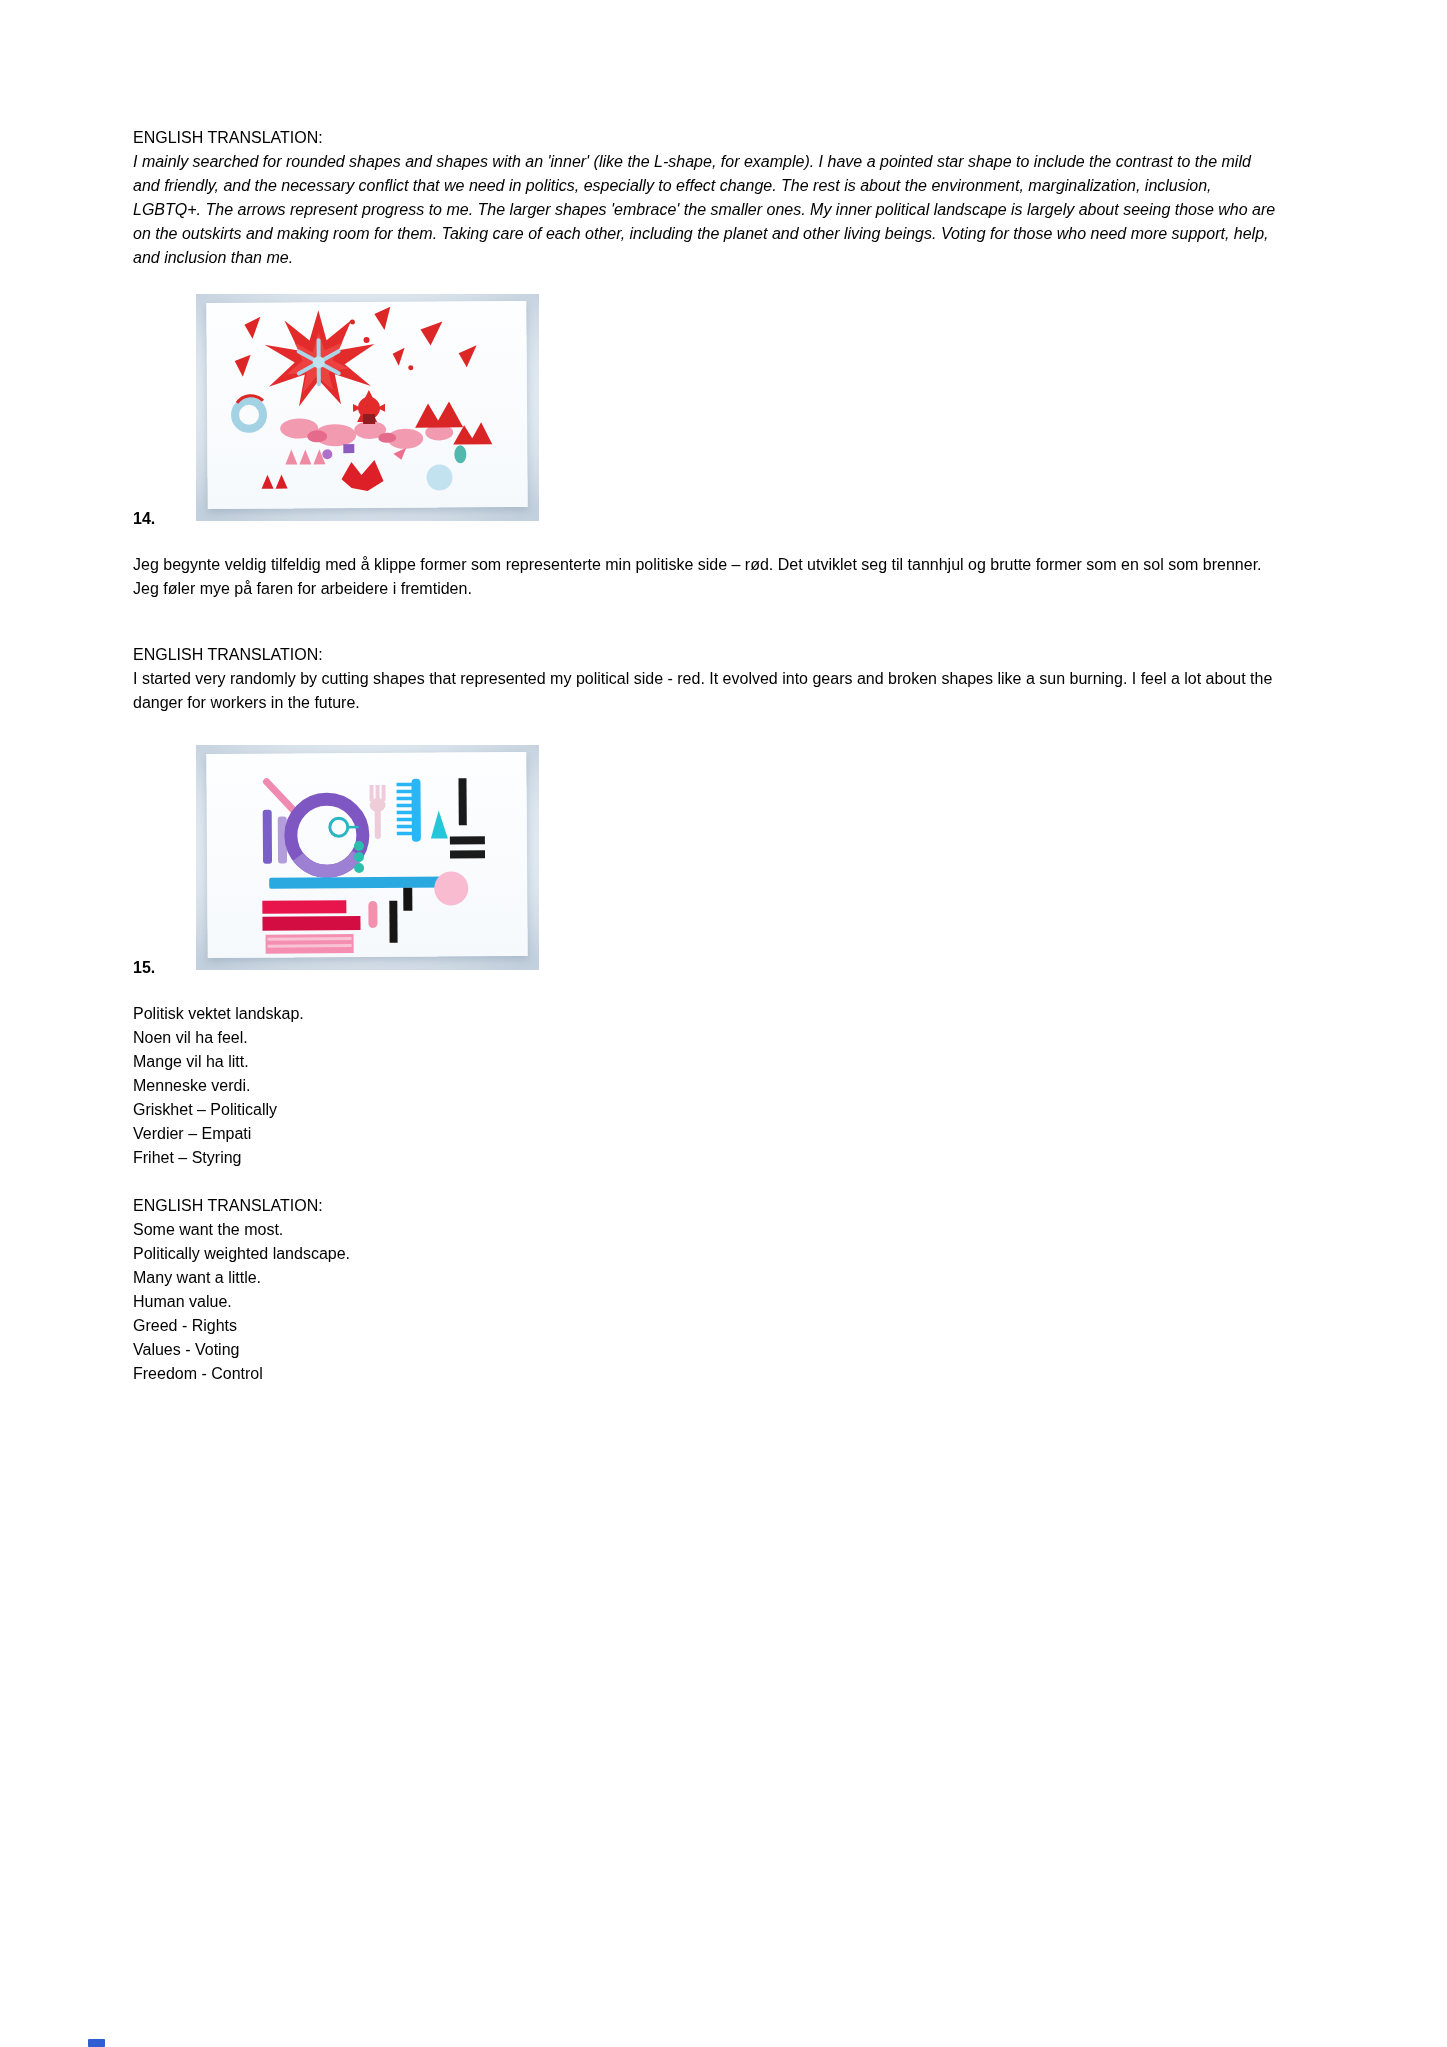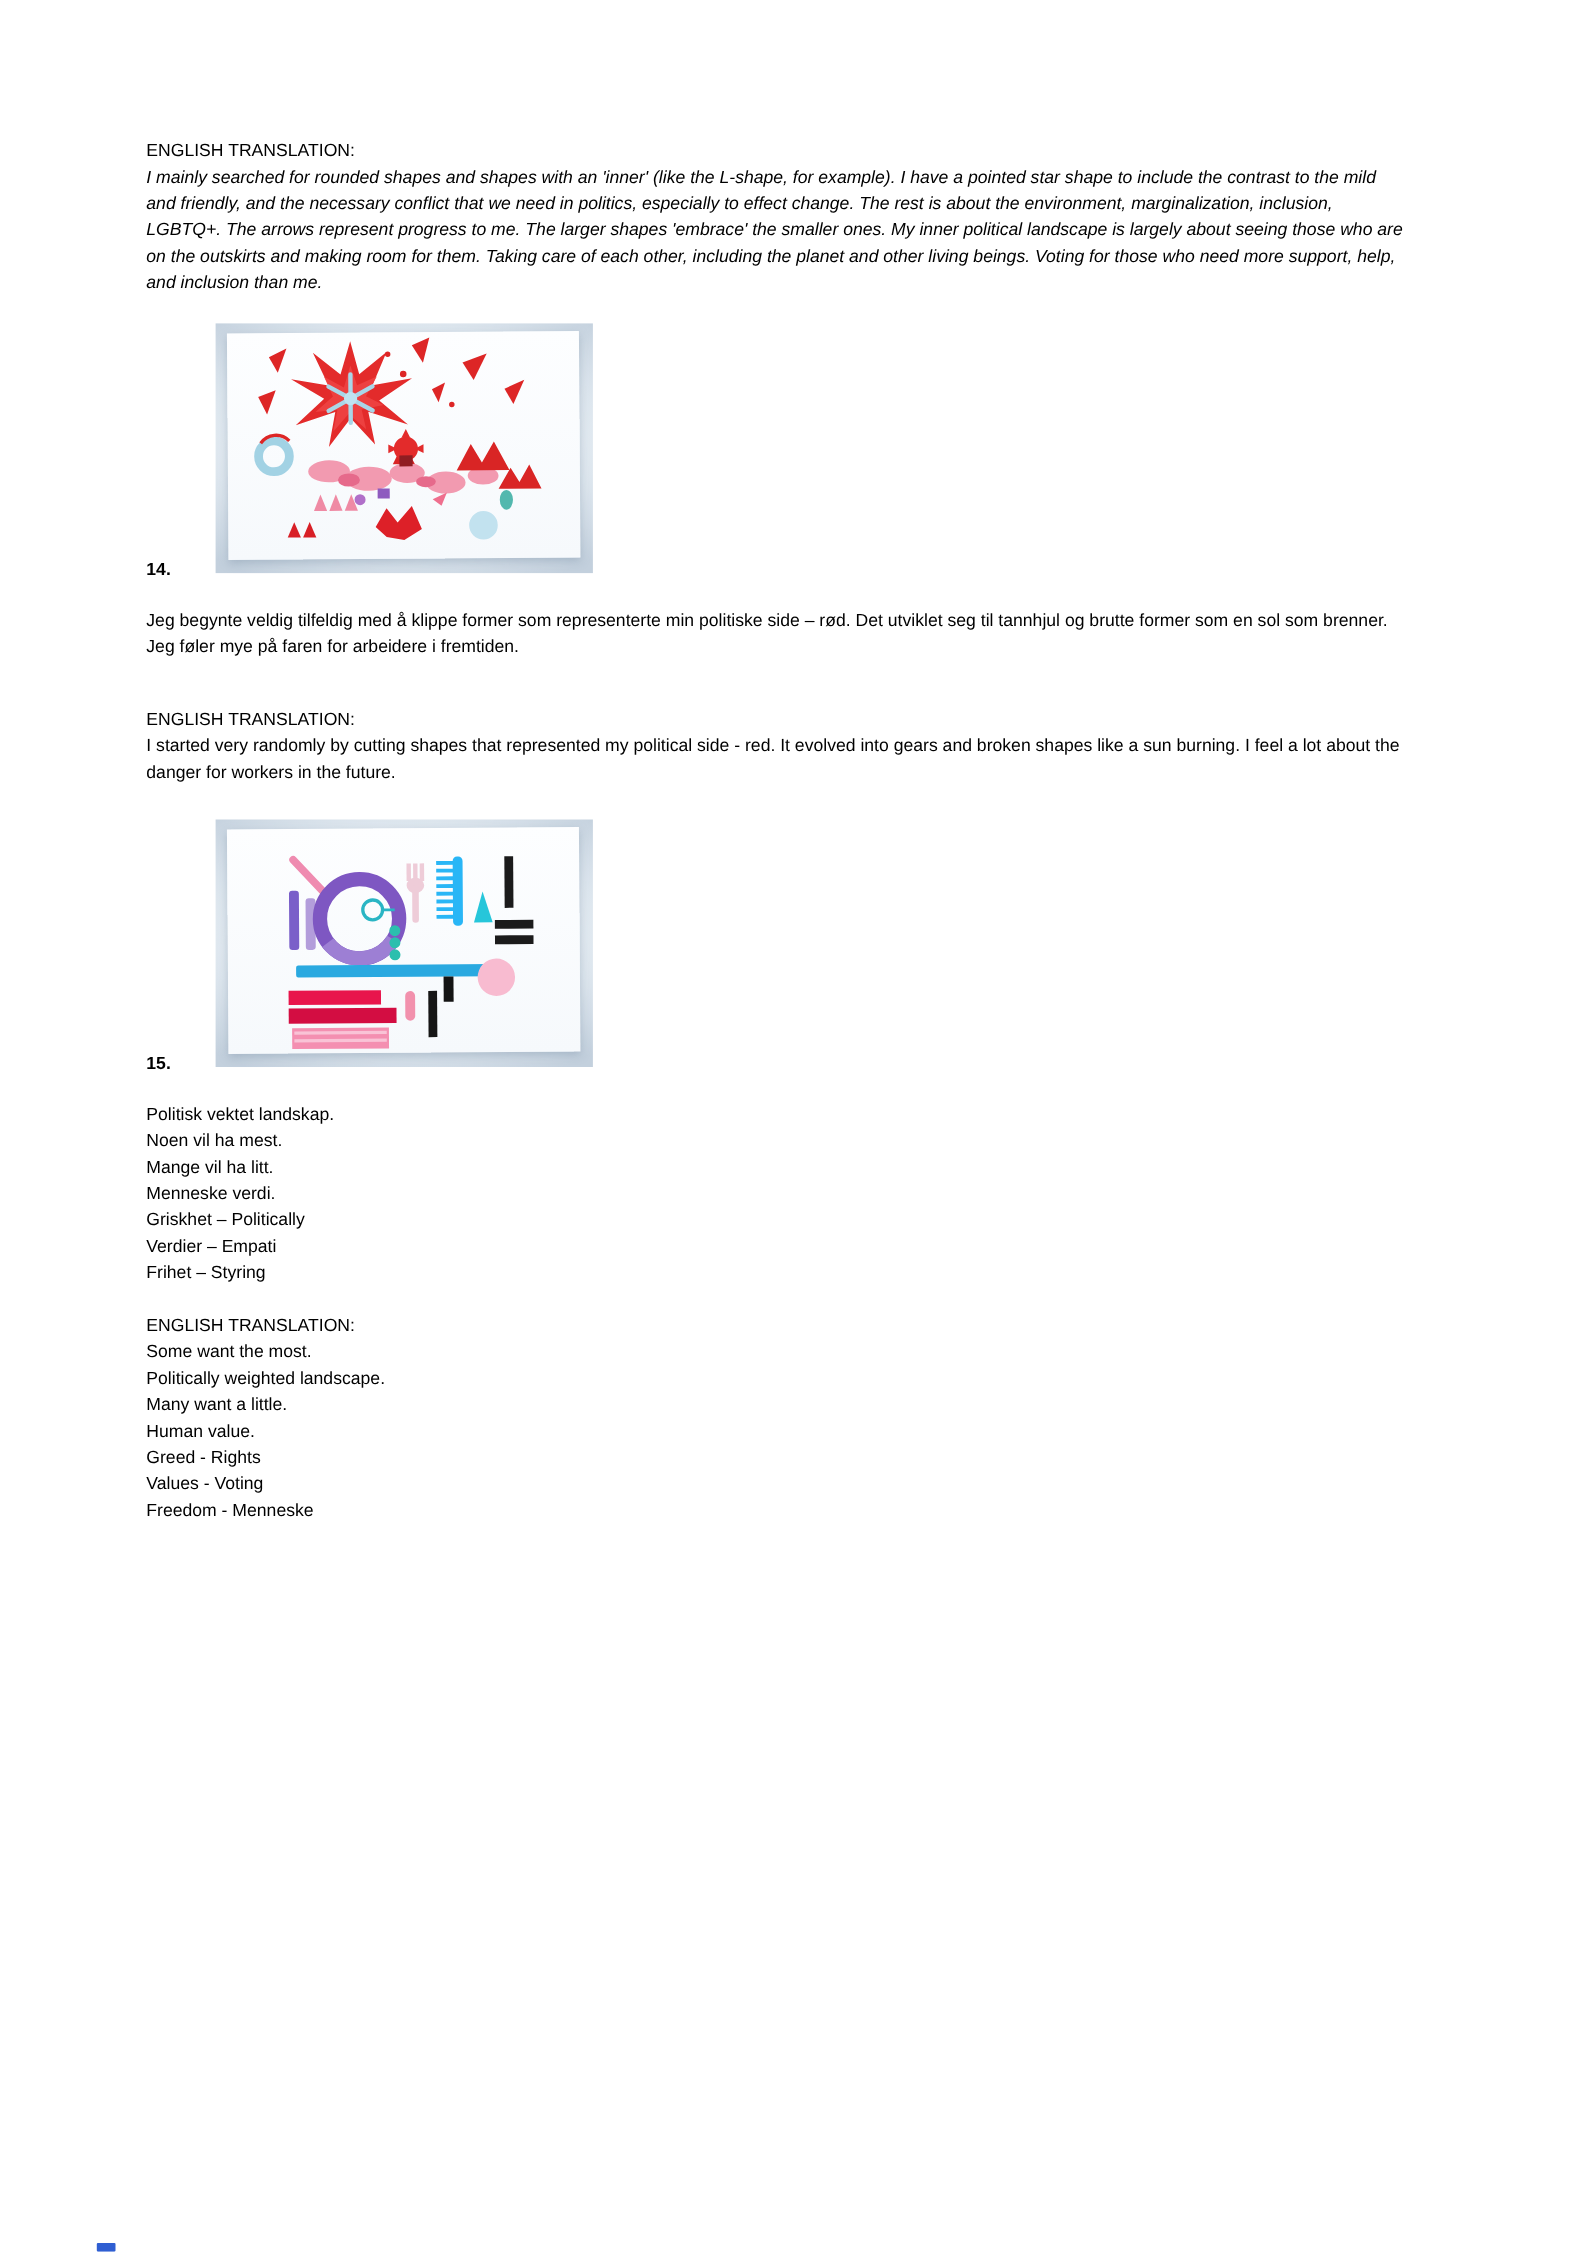--- a/index.html
+++ b/index.html
@@ -192,35 +192,35 @@
         <rect x="161" y="148" width="9" height="27" rx="4.5" fill="#f291ad"></rect>
         <rect x="182" y="148" width="8" height="42" fill="#161616"></rect>
       </svg>
     </div>
   </figure>
 
   <p class="item-number">15.</p>
 
   <div class="mt-body">
     <p>Politisk vektet landskap.</p>
-    <p>Noen vil ha mest.</p>
+    <p>Noen vil ha feel.</p>
     <p>Mange vil ha litt.</p>
     <p>Menneske verdi.</p>
     <p>Griskhet – Politically</p>
     <p>Verdier – Empati</p>
     <p>Frihet – Styring</p>
   </div>
 
   <p class="mt-label-sm">ENGLISH TRANSLATION:</p>
 
   <div>
     <p>Some want the most.</p>
     <p>Politically weighted landscape.</p>
     <p>Many want a little.</p>
     <p>Human value.</p>
     <p>Greed - Rights</p>
     <p>Values - Voting</p>
-    <p>Freedom - Menneske</p>
+    <p>Freedom - Control</p>
   </div>
 
 </div>
 
 <div class="blue-mark"></div>
 
 </body></html>

